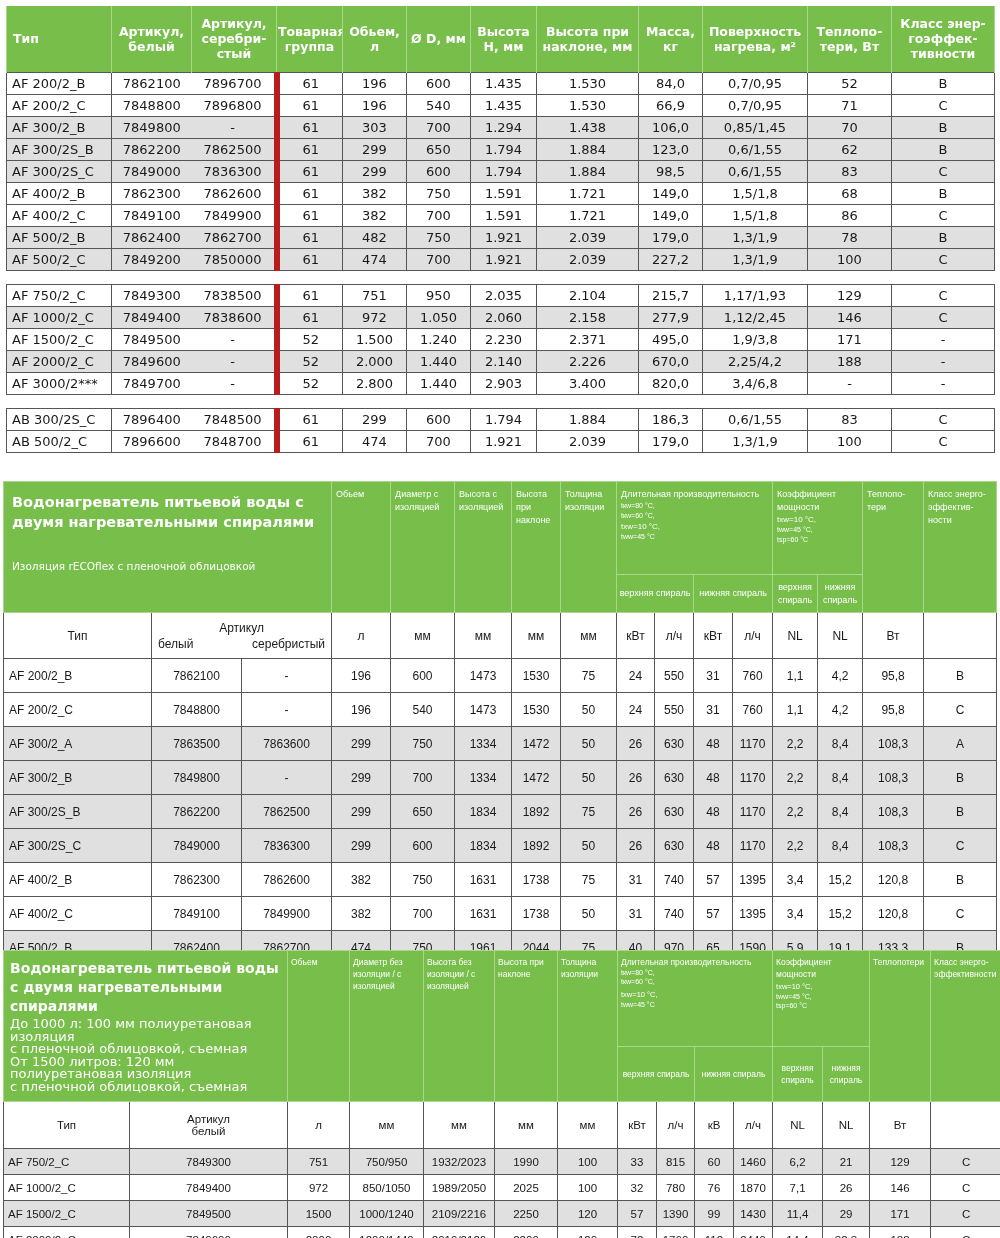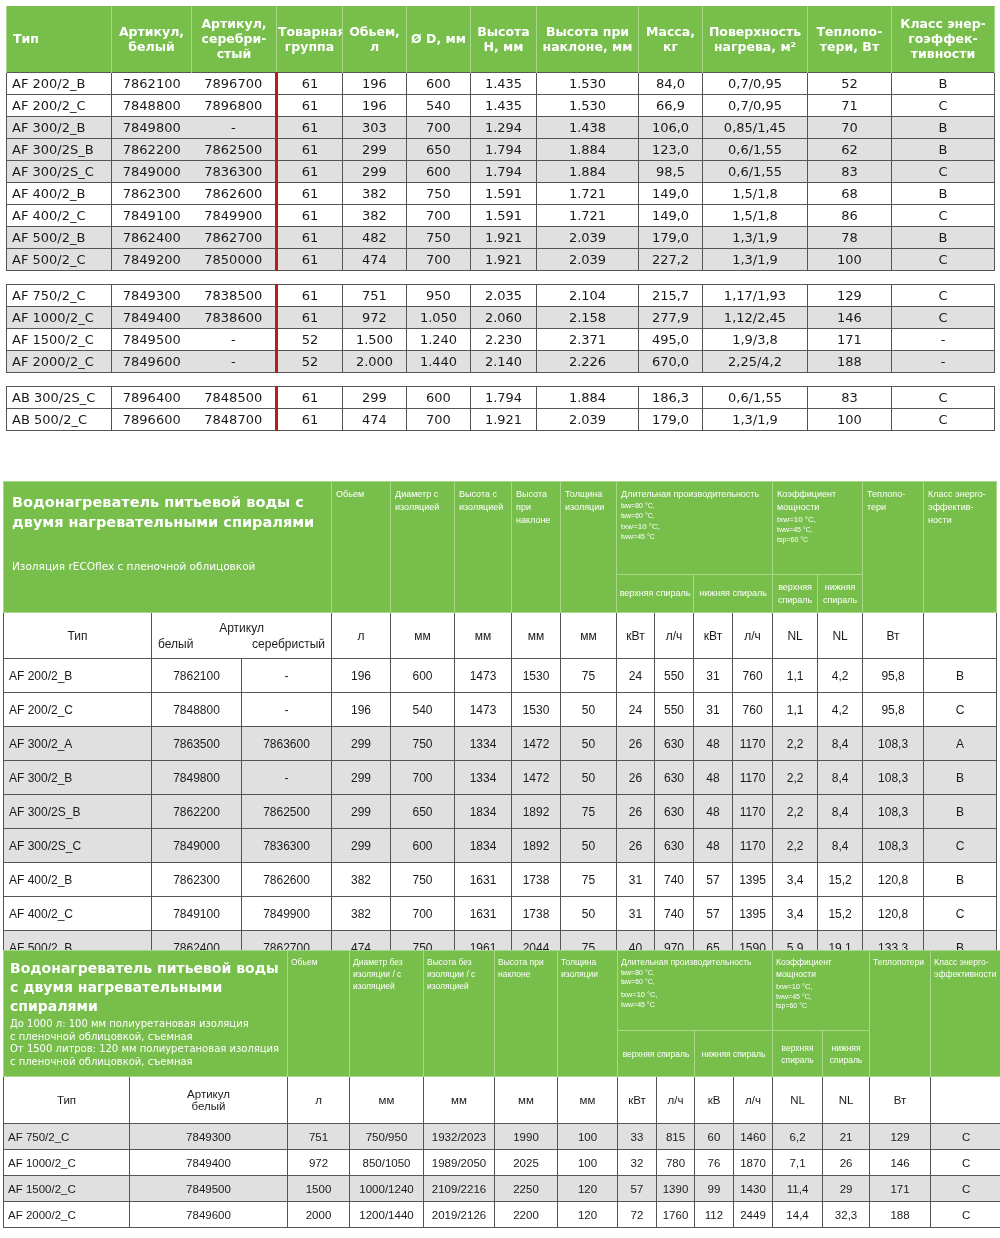--- a/index.html
+++ b/index.html
@@ -12,42 +12,42 @@
   .white td { background: #fff; }
 
   
   #t1 { left: 6px; top: 6px; width: 988px; font-size: 13px; }
   #t1 th { font-weight: bold; font-size: 12.5px; line-height: 15px; border-color: #a9d88a; border-width: 0 1px 0 1px; padding: 2px 1px; white-space: normal; }
   #t1 th.first { text-align: left; padding-left: 6px; }
   #t1 td { height: 22px; padding: 0 2px; }
   #t1 td.name { text-align: left; padding-left: 5px; }
   #t1 td.c2, #t1 td.c3 { border-left: none; border-right: none; }
   #t1 td.c2 { border-left: 1px solid #555; }
-  #t1 td.c3 { border-right: 3px solid #b91c1c; }
+  #t1 td.c3 { border-right: 6px solid #b91c1c; }
   #t1 tr.gap td { height: 14px; border-left: none; border-right: none; background: #fff; }
 
   
   #t2 { left: 3px; top: 481px; width: 993px; font-size: 12px; font-family: "Liberation Sans", sans-serif; }
   #t2 th { font-weight: normal; font-size: 9px; line-height: 13px; text-align: left; vertical-align: top; padding: 6px 4px; border-color: #a9d88a; white-space: normal; }
   #t2 th.title { font-family: "DejaVu Sans", sans-serif; font-size: 14.5px; font-weight: bold; line-height: 20px; padding: 10px 8px; }
   #t2 th.title .sub { display: block; font-size: 10.5px; font-weight: normal; margin-top: 24px; }
   #t2 th.sub2 { text-align: center; vertical-align: middle; font-size: 9px; padding: 3px 2px; }
   #t2 td { height: 34px; font-size: 12px; }
   #t2 td.name { text-align: left; padding-left: 5px; }
   #t2 tr.units td { height: 46px; background: #fff; font-size: 12px; }
   .art-head { position: relative; height: 30px; }
   .art-head .top { position: absolute; top: 0; left: 0; right: 0; text-align: center; }
   .art-head .l { position: absolute; bottom: 0; left: 6px; }
   .art-head .r { position: absolute; bottom: 0; right: 6px; }
 
   
   #t3 { left: 3px; top: 950px; width: 993px; font-size: 11.5px; font-family: "Liberation Sans", sans-serif; }
   #t3 th { font-weight: normal; font-size: 8.5px; line-height: 12px; text-align: left; vertical-align: top; padding: 5px 3px; border-color: #a9d88a; white-space: normal; }
   #t3 th.title { font-family: "DejaVu Sans", sans-serif; font-size: 14px; font-weight: bold; line-height: 19px; padding: 8px 6px; }
-  #t3 th.title .sub { display: block; font-size: 10px; font-weight: normal; line-height: 12.5px; margin-top: 2px; }
+  #t3 th.title .sub { display: block; font-size: 13px; font-weight: normal; line-height: 12.5px; margin-top: 2px; }
   #t3 th.sub2 { text-align: center; vertical-align: middle; padding: 3px 2px; }
   #t3 td { height: 26px; font-size: 11.5px; }
   #t3 td.name { text-align: left; padding-left: 4px; }
   #t3 tr.units td { height: 47px; background: #fff; }
 </style>
 </head>
 <body>
 
 <table id="t1">
   <colgroup>
@@ -257,20 +257,34 @@
         <td class="c2">7849600</td>
         <td class="c3">-</td>
         <td>52</td>
         <td>2.000</td>
         <td>1.440</td>
         <td>2.140</td>
         <td>2.226</td>
         <td>670,0</td>
         <td>2,25/4,2</td>
         <td>188</td>
+        <td>-</td>
+      </tr>
+      <tr class="white">
+        <td class="name">AF 3000/2***</td>
+        <td class="c2">7849700</td>
+        <td class="c3">-</td>
+        <td>52</td>
+        <td>2.800</td>
+        <td>1.440</td>
+        <td>2.903</td>
+        <td>3.400</td>
+        <td>820,0</td>
+        <td>3,4/6,8</td>
+        <td>-</td>
         <td>-</td>
       </tr>
       <tr class="gap">
         <td colspan="12"></td>
       </tr>
       <tr class="white">
         <td class="name">AB 300/2S_C</td>
         <td class="c2">7896400</td>
         <td class="c3">7848500</td>
         <td>61</td>

